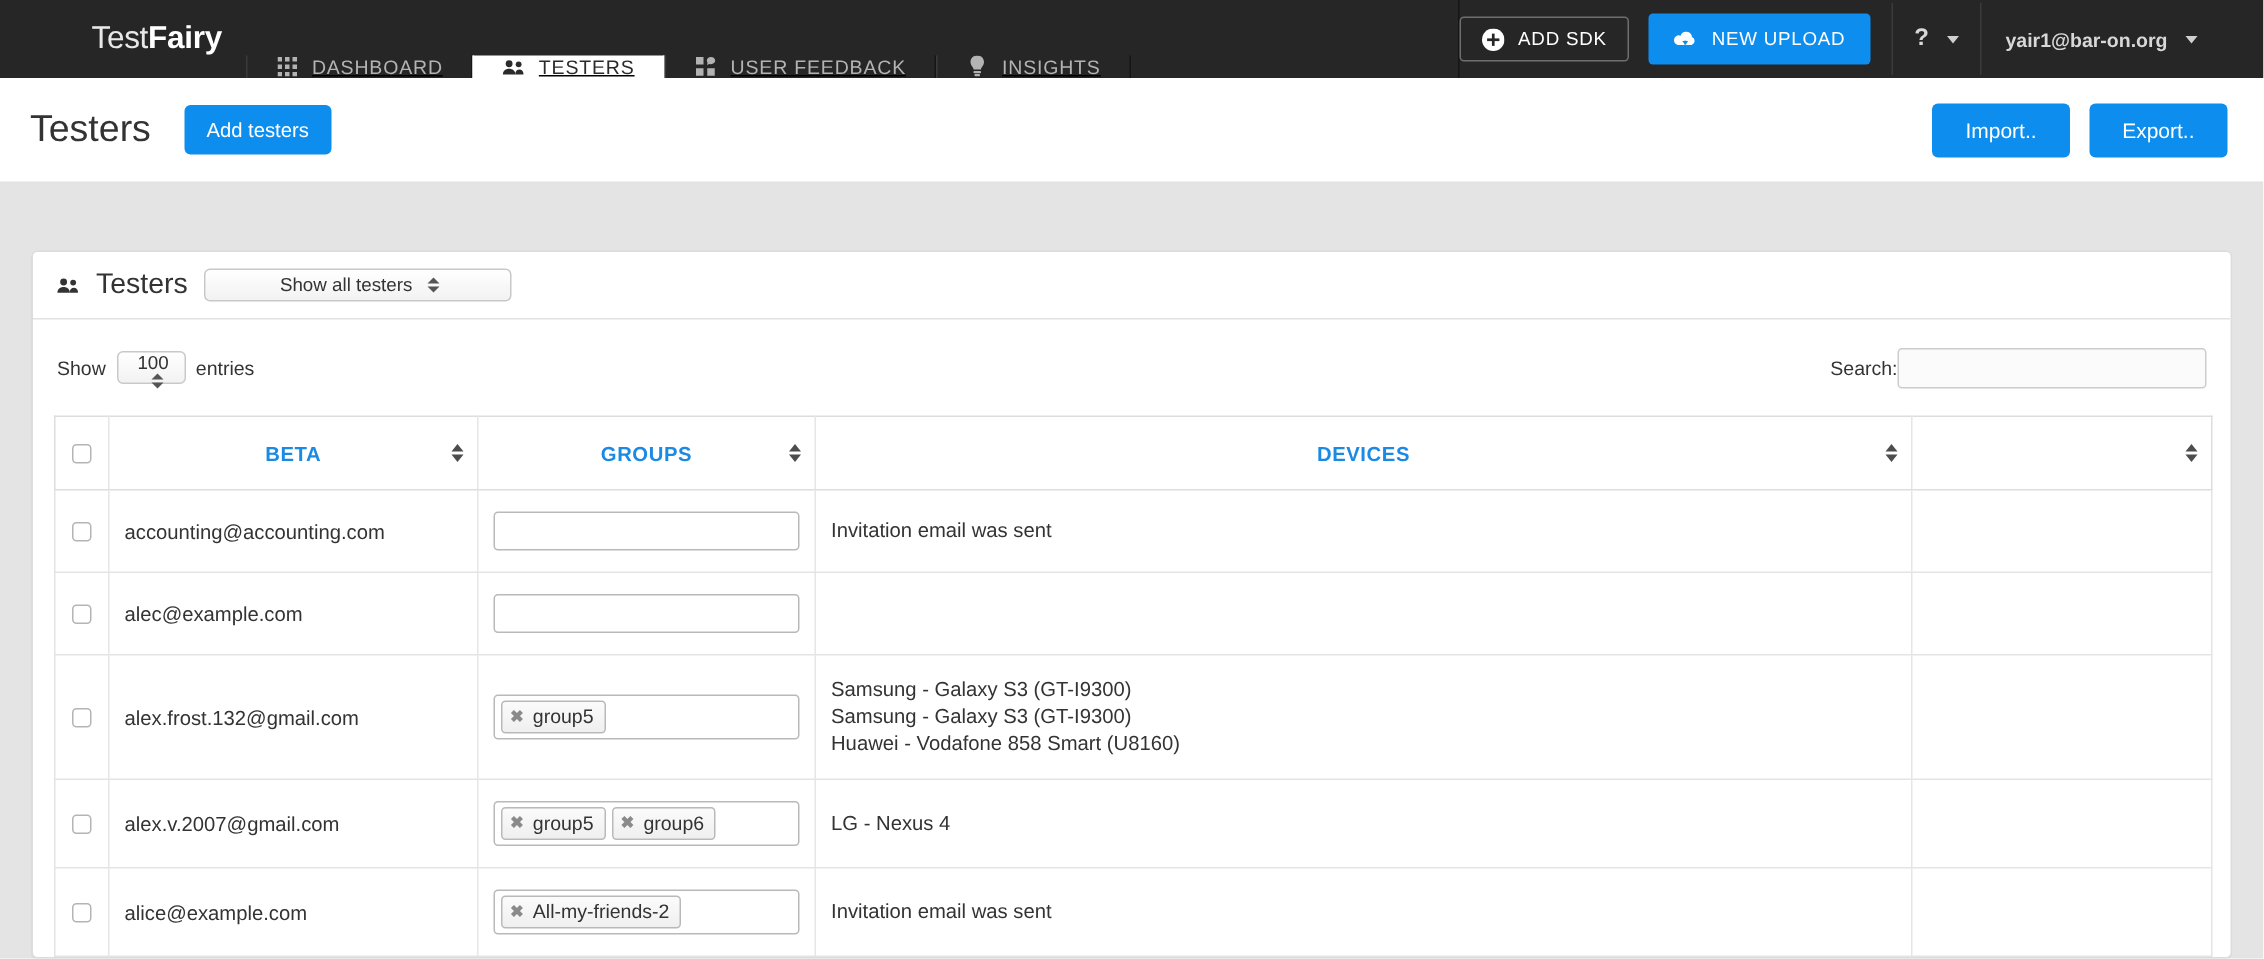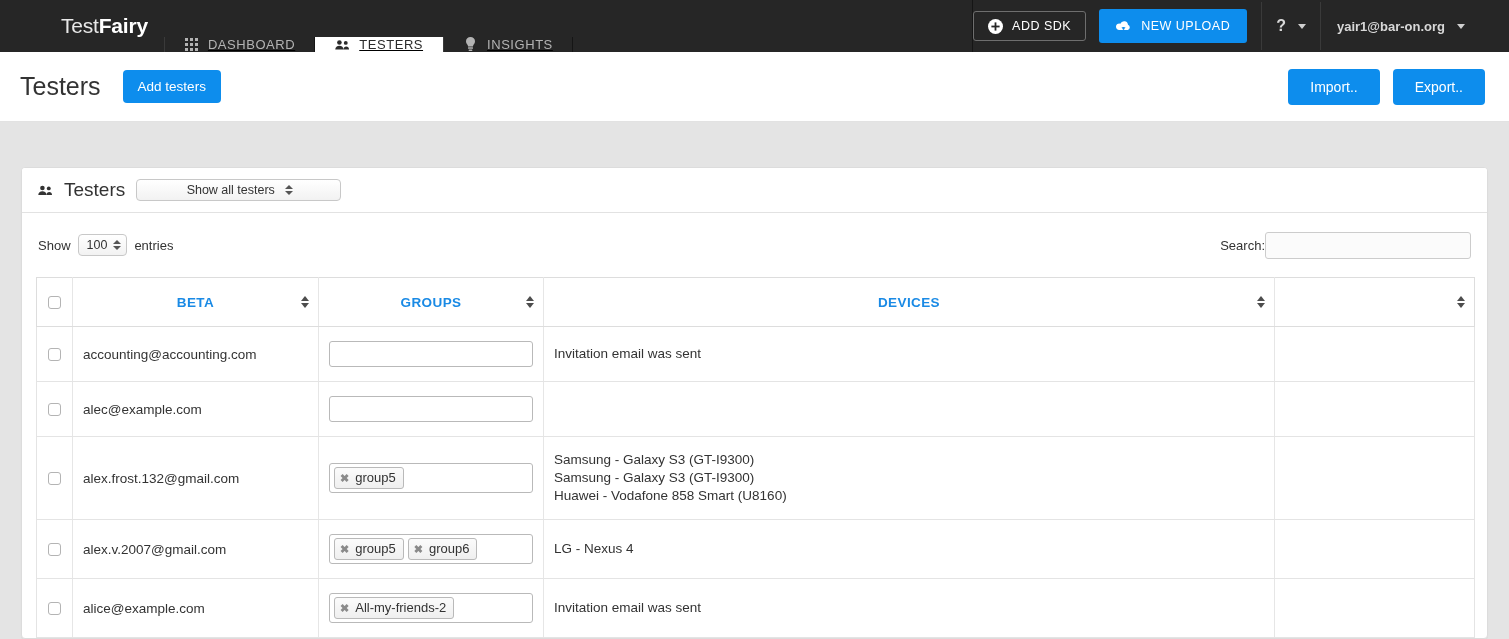--- a/index.html
+++ b/index.html
@@ -155,21 +155,21 @@
     display: flex; align-items: center;
     padding: 0 2px 14px 2px;
     height: 50px;
   }
   .dt-length { display: flex; align-items: center; gap: 7px; font-size: 13px; color: #333; }
   .select-sm {
     height: 22px; border: 1px solid #c8c8c8; border-radius: 4px;
     background: linear-gradient(#ffffff, #f2f2f2);
     display: inline-flex; align-items: center; padding: 0 5px 0 8px;
     font-size: 12.5px; color: #333; cursor: pointer; user-select: none;
-    min-width: 46px; justify-content: space-between;
+    min-width: 46px; justify-content: space-between; flex-direction: column;
   }
   .select-sm .stepper { margin-left: 6px; }
   .dt-filter { margin-left: auto; display: flex; align-items: center; gap: 0; font-size: 13px; color: #333; }
   .dt-filter input {
     width: 206px; height: 27px;
     border: 1px solid #cccccc; border-radius: 3px;
     background: #fbfbfb;
     padding: 0 7px; font-size: 13px;
     font-family: "Liberation Sans", sans-serif;
     outline: none;
@@ -283,20 +283,33 @@
               <circle cx="12.2" cy="3.6" r="2.2"></circle>
               <path d="M0.3 11.2c0-2.7 2.1-4.3 4.7-4.3s4.7 1.6 4.7 4.3z"></path>
               <path d="M9.6 11.2c0-2.2 1.4-3.6 3.2-3.6 1.7 0 3.1 1.2 3.1 3.6z"></path>
             </g>
           </svg>
       </span>
       <span>TESTERS</span>
     </div>
 
 
+    <div class="nav-tab">
+      <span class="nav-ic">
+        <svg width="14" height="13" viewBox="0 0 14 13">
+            <g fill="#b3b3b3">
+              <rect x="0" y="0" width="5" height="5"></rect>
+              <path d="M10 0c1.6 0 2.8 1.1 2.8 2.4 0 1.4-1.2 2.4-2.8 2.4-.4 0-.8-.1-1.1-.2L7.3 5.3l.4-1.5C7.4 3.4 7.2 2.9 7.2 2.4 7.2 1.1 8.4 0 10 0z"></path>
+              <rect x="0" y="7.5" width="5" height="5"></rect>
+              <rect x="7.5" y="7.5" width="5" height="5"></rect>
+            </g>
+          </svg>
+      </span>
+      <span>USER  FEEDBACK</span>
+    </div>
 
     <div class="nav-tab">
       <span class="nav-ic">
         <svg width="11" height="15" viewBox="0 0 11 15">
             <g fill="#b3b3b3">
               <path d="M5.5 0C2.9 0 1 1.9 1 4.3c0 1.7 1 2.8 1.6 3.7.3.5.4 1 .4 1.4h5c0-.4.1-.9.4-1.4.6-.9 1.6-2 1.6-3.7C10 1.9 8.1 0 5.5 0z"></path>
               <rect x="3" y="10.3" width="5" height="1.5" rx="0.5"></rect>
               <rect x="3.6" y="12.4" width="3.8" height="1.5" rx="0.7"></rect>
             </g>
           </svg>

